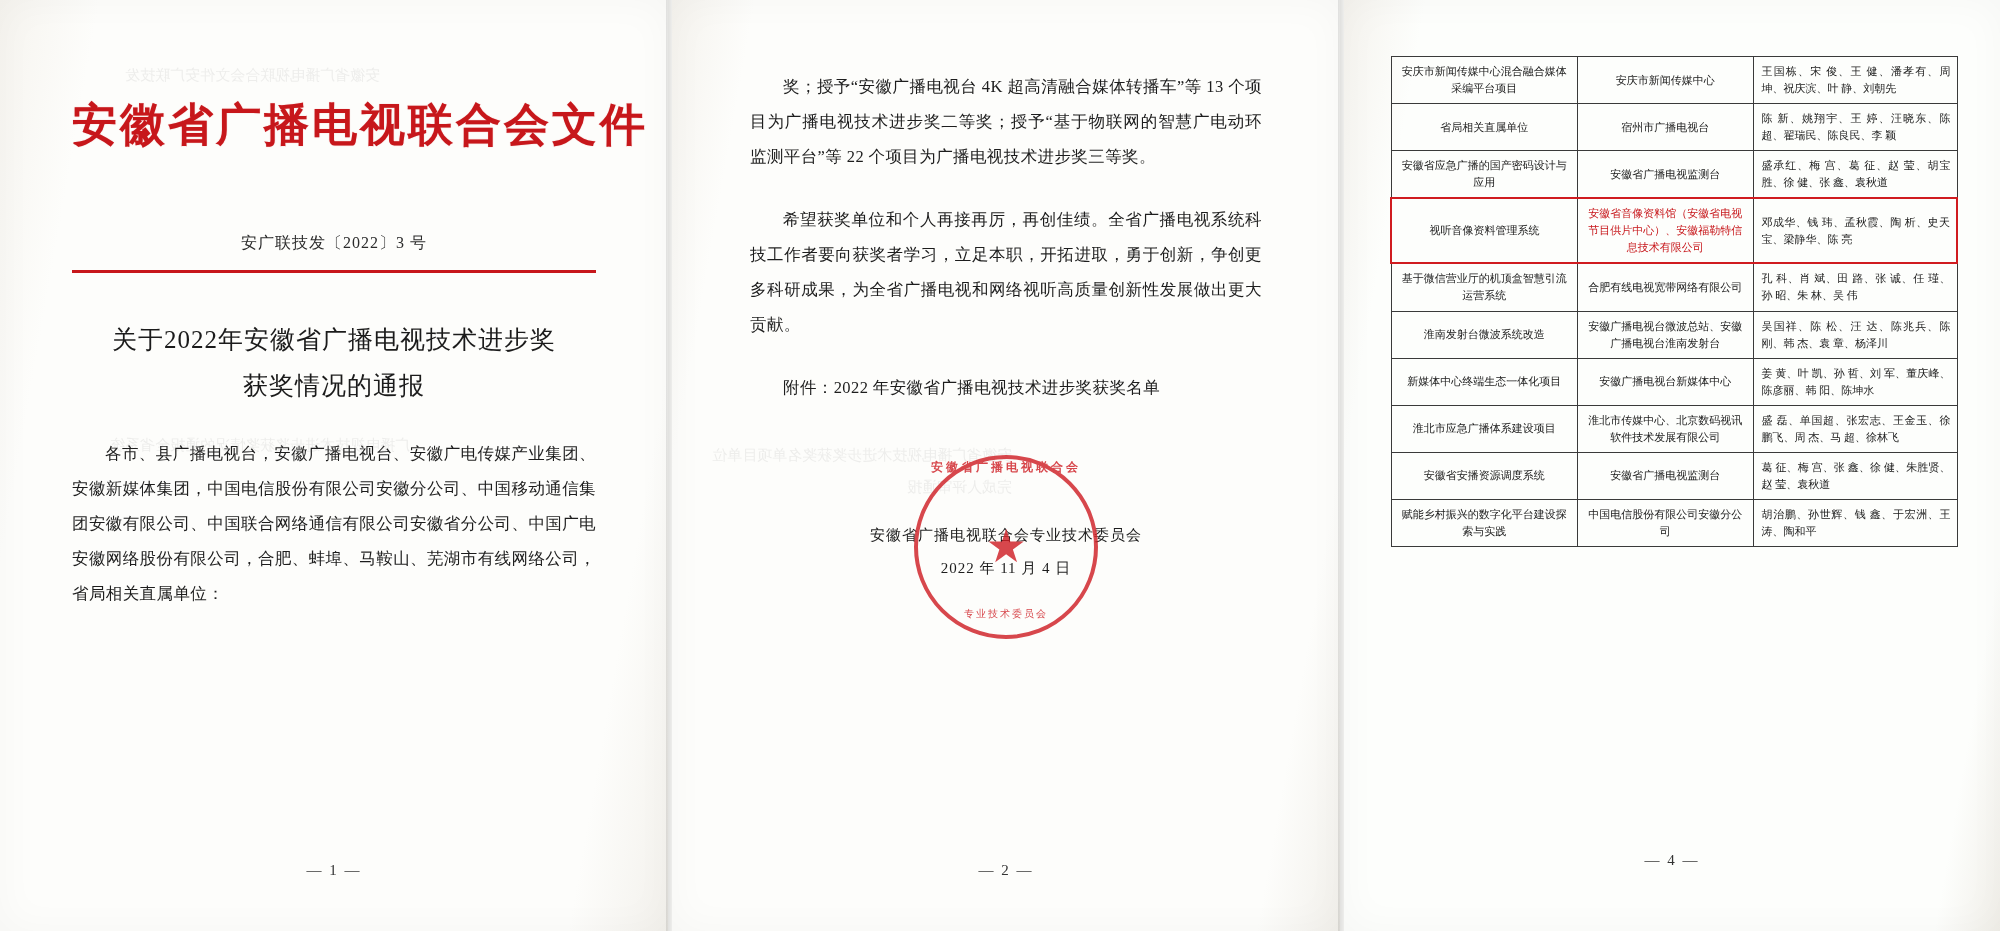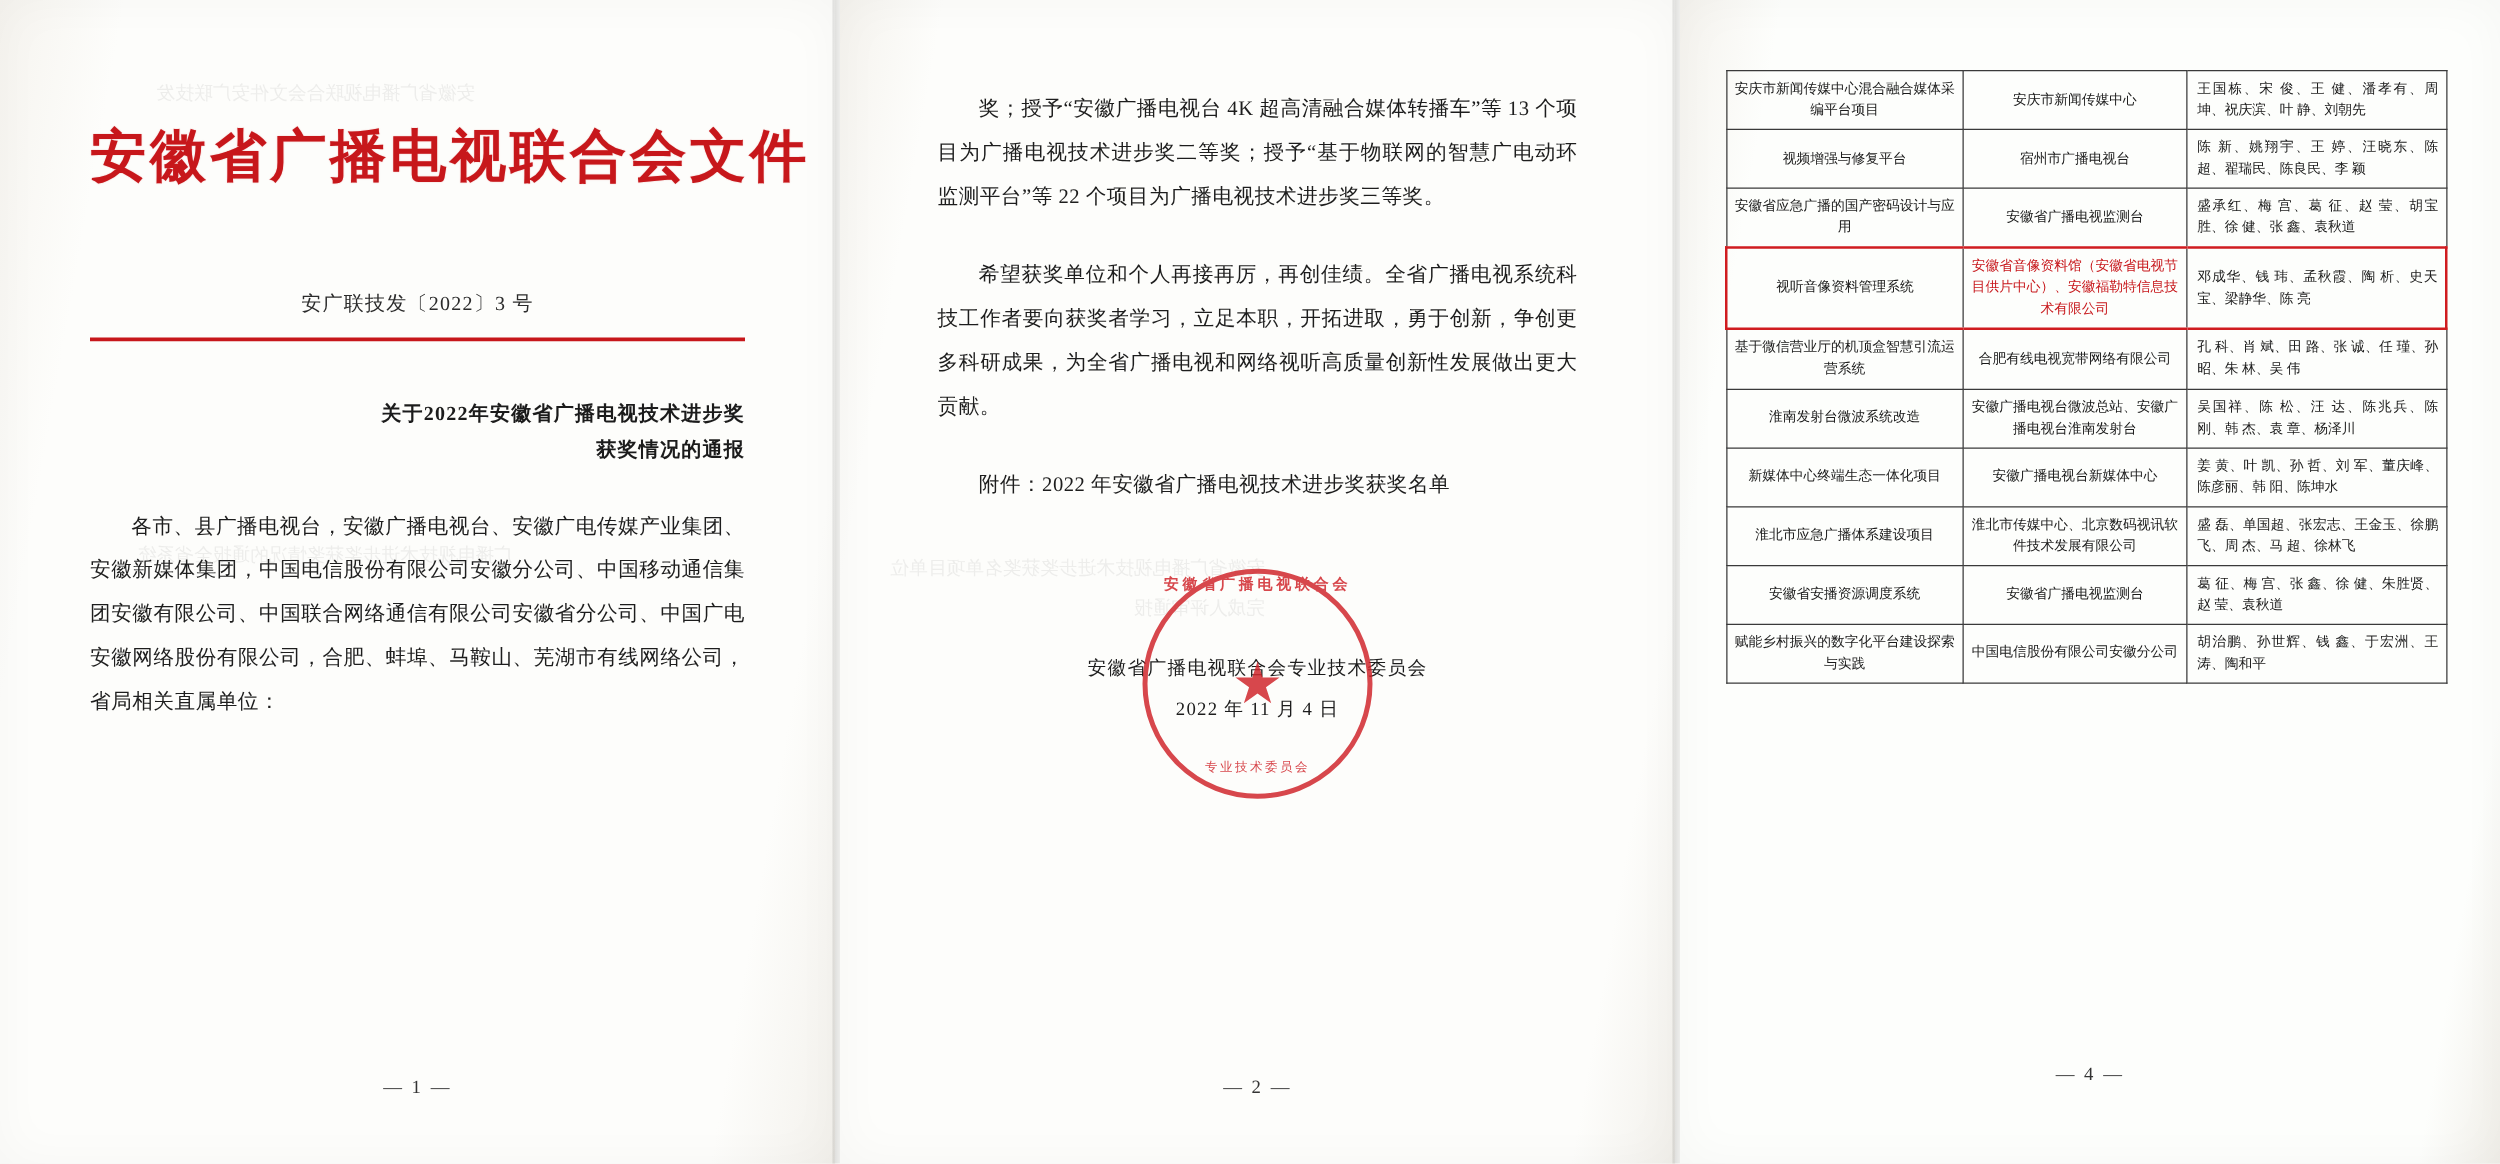--- a/index.html
+++ b/index.html
@@ -48,21 +48,21 @@
     width: 668px;
     height: 931px;
     padding: 70px 78px 0 78px;
     background: linear-gradient(100deg,#f5f3ee 0%,#fdfdfb 10%,#fdfdfb 90%,#f2f0eb 100%);
   }
   
   #page3 {
     left: 1344px;
     width: 656px;
     height: 931px;
-    padding: 56px 42px 0 36px;
+    padding: 56px 42px 0 46px;
     background: linear-gradient(100deg,#f5f3ee 0%,#fdfefc 10%,#fdfefc 92%,#f1efe9 100%);
   }
 
   .gutter {
     position: absolute;
     top: 0;
     width: 6px;
     height: 931px;
     background: linear-gradient(90deg, rgba(0,0,0,0.10), rgba(0,0,0,0.02));
   }
@@ -88,23 +88,23 @@
     color: #2b2b2b;
     margin-top: 81px;
     letter-spacing: 1px;
   }
   .red-rule {
     margin-top: 16px;
     height: 2.5px;
     background: #c7171b;
   }
   .doc-heading {
-    text-align: right;
-    font-weight: bold;
-    font-size: 16px;
+    text-align: center;
+    font-weight: normal;
+    font-size: 25px;
     color: #1b1b1b;
     margin-top: 44px;
     line-height: 1.85;
     letter-spacing: 1px;
   }
   .body-text {
     font-size: 16.5px;
     color: #1d1d1d;
     line-height: 2.12;
     letter-spacing: 0.4px;
@@ -284,21 +284,21 @@
 
   <div class="page" id="page3">
     <table class="awards-table">
       <tbody id="awards-body">
           <tr>
             <td class="col-a">安庆市新闻传媒中心混合融合媒体采编平台项目</td>
             <td class="col-b">安庆市新闻传媒中心</td>
             <td class="col-c">王国栋、宋 俊、王 健、潘孝有、周 坤、祝庆滨、叶 静、刘朝先</td>
           </tr>
           <tr>
-            <td class="col-a">视频增强与修复平台</td>
+            <td class="col-a">省局相关直属单位</td>
             <td class="col-b">宿州市广播电视台</td>
             <td class="col-c">陈 新、姚翔宇、王 婷、汪晓东、陈 超、翟瑞民、陈良民、李 颖</td>
           </tr>
           <tr>
             <td class="col-a">安徽省应急广播的国产密码设计与应用</td>
             <td class="col-b">安徽省广播电视监测台</td>
             <td class="col-c">盛承红、梅 宫、葛 征、赵 莹、胡宝胜、徐 健、张 鑫、袁秋道</td>
           </tr>
           <tr class="highlight">
             <td class="col-a">视听音像资料管理系统</td>

